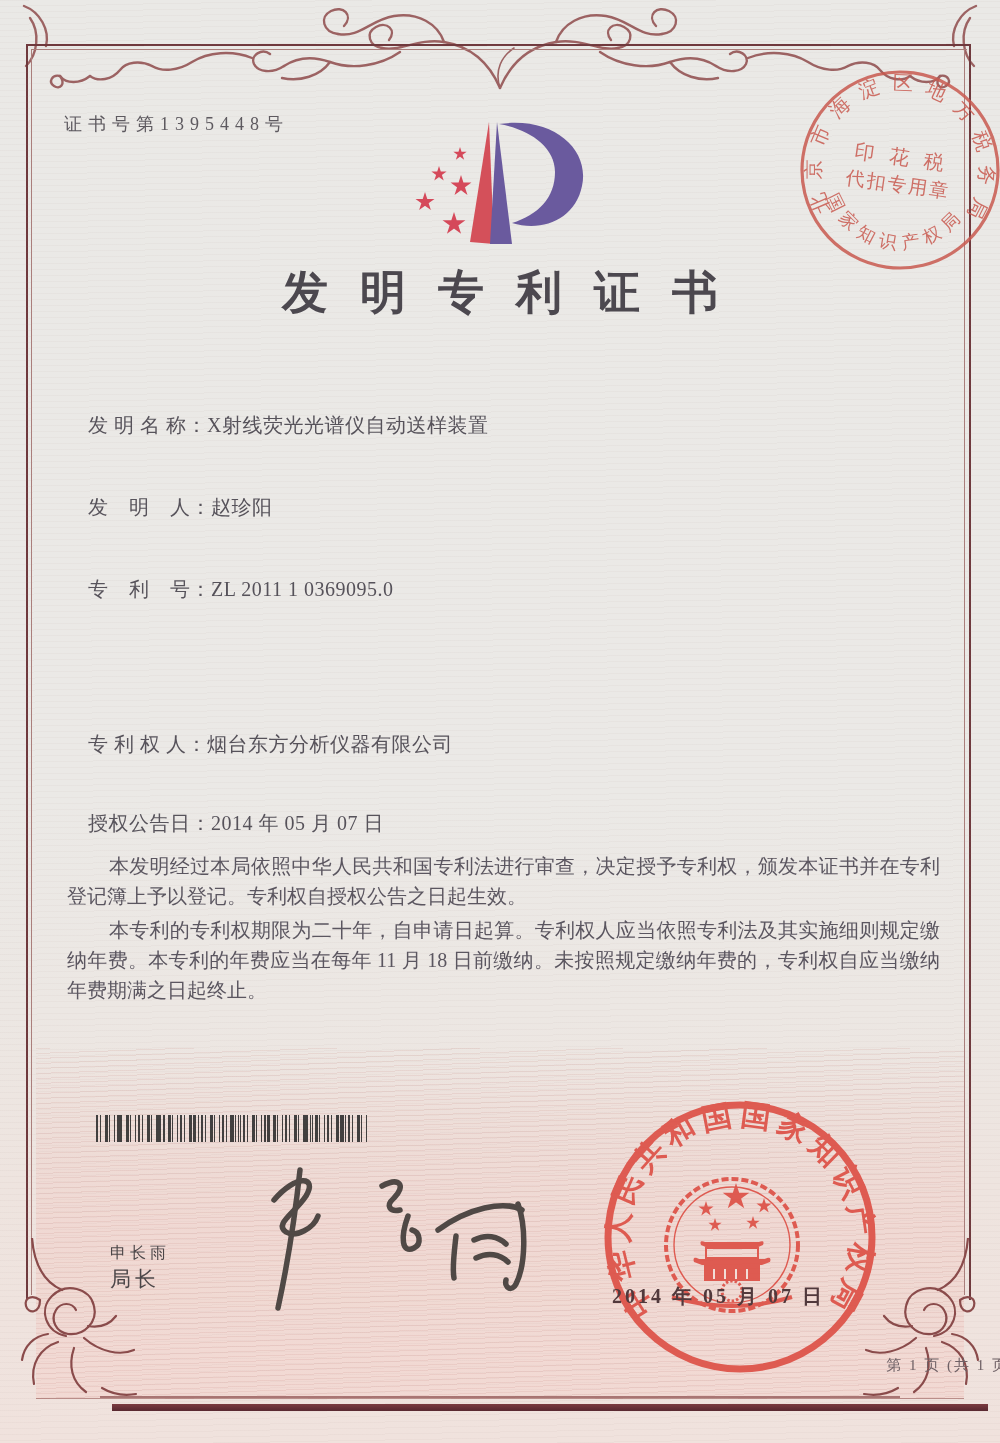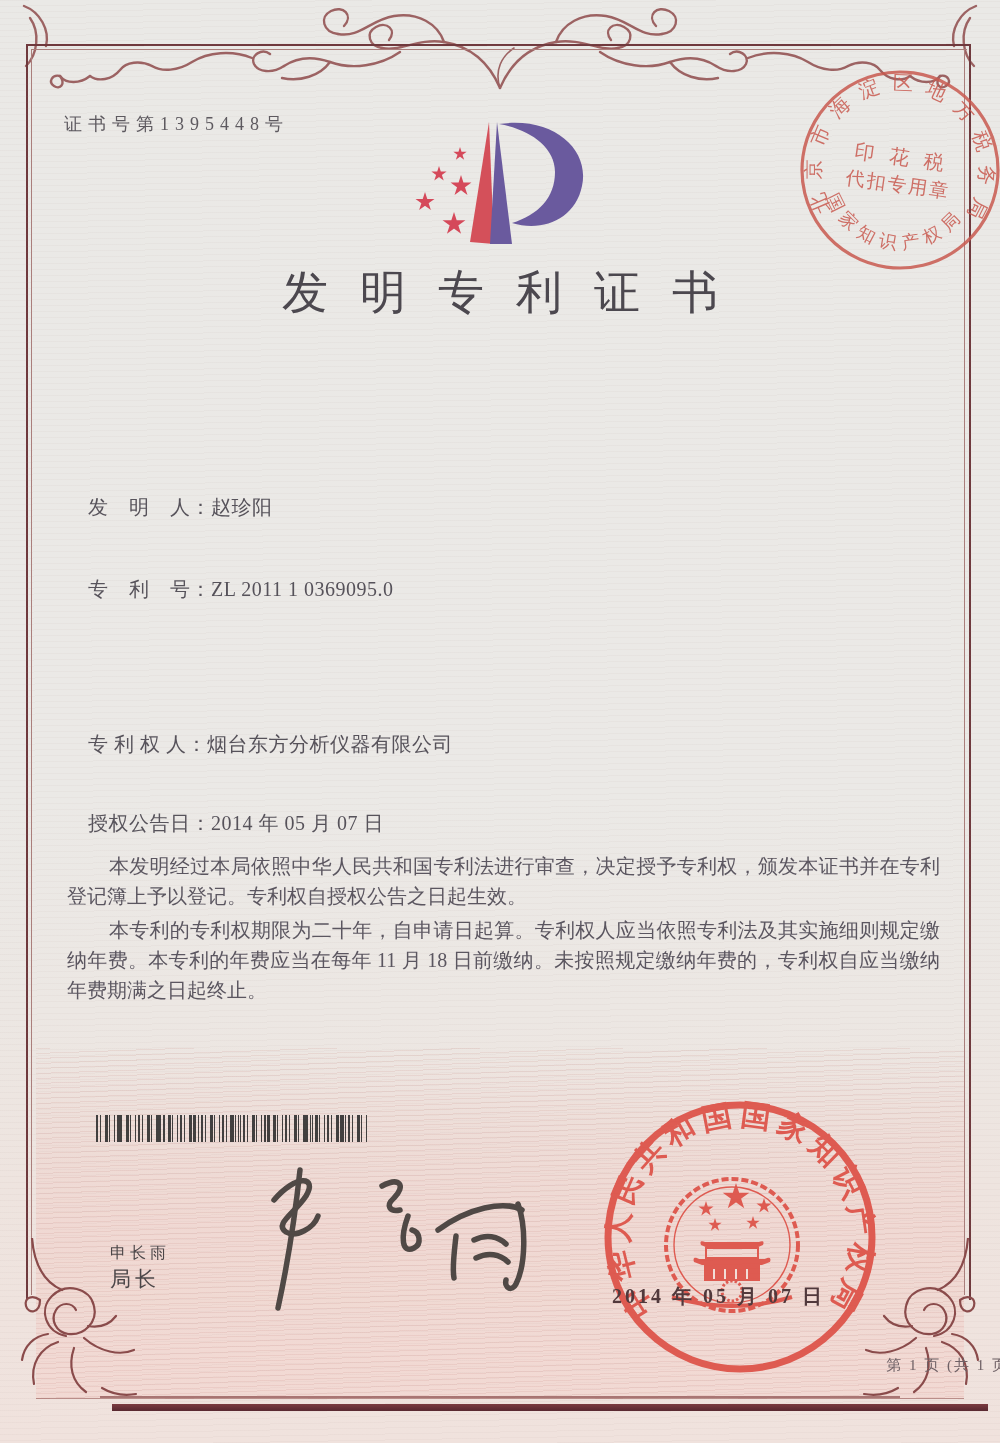--- a/index.html
+++ b/index.html
@@ -17,21 +17,21 @@
     background:
       repeating-linear-gradient(178deg,rgba(193,122,116,.14) 0 1px,transparent 1px 5px),
       linear-gradient(180deg,rgba(240,216,210,0) 0,rgba(238,212,206,.5) 90px,rgba(240,213,207,.75) 170px,rgba(242,215,209,.8) 100%);
     border-bottom:1.5px solid rgba(150,85,82,.6);}
   .bottom-heavy{position:absolute;left:112px;top:1404px;width:876px;height:7px;
     background:linear-gradient(180deg,#7c3b40,#582830);}
   .bottom-thin{position:absolute;left:100px;top:1396px;width:800px;height:1.5px;background:#8a4b4b;opacity:.7;}
   
   .cert-no{position:absolute;left:64px;top:112px;font-size:18px;letter-spacing:6px;color:#5d595f;}
   .title{position:absolute;left:0;top:262px;width:100%;text-align:center;font-size:46px;
-    letter-spacing:32px;padding-left:32px;box-sizing:border-box;color:#4c484f;font-weight:400;}
+    letter-spacing:32px;padding-left:32px;box-sizing:border-box;color:#4c484f;font-weight:700;}
   .field{position:absolute;left:88px;font-size:20px;color:#56525a;letter-spacing:.5px;white-space:nowrap;}
   .field .lab{color:#57535b;}
   .paras{position:absolute;left:63px;top:847px;width:881px;font-size:20px;line-height:30px;color:#5b5660;text-align:justify;}
   .paras p{margin:4px;text-indent:2.1em;}
   .barcode{position:absolute;left:96px;top:1115px;width:272px;height:27px;opacity:.88;
     background:
       repeating-linear-gradient(90deg,#2b2b2b 0 2px,transparent 2px 4px,#2b2b2b 4px 5px,transparent 5px 9px,#2b2b2b 9px 12px,transparent 12px 13px,#2b2b2b 13px 14px,transparent 14px 18px,#2b2b2b 18px 19px,transparent 19px 21px),
       repeating-linear-gradient(90deg,transparent 0 23px,#2b2b2b 23px 26px,transparent 26px 31px,#2b2b2b 31px 32px,transparent 32px 37px);}
   .sig-title{position:absolute;left:110px;top:1265px;font-size:21px;color:#4b4648;letter-spacing:4px;
     font-family:Liberation Serif, serif;}
@@ -153,20 +153,23 @@
     </defs>
     <circle cx="106" cy="106" r="98" fill="none" stroke="#c95a50" stroke-width="3.2"></circle>
     <text font-size="20"><textPath href="#taxTop" textLength="340" lengthAdjust="spacing">北京市海淀区地方税务局</textPath></text>
     <text font-size="18"><textPath href="#taxBot" textLength="165" lengthAdjust="spacing">国家知识产权局</textPath></text>
     <text x="106" y="100" text-anchor="middle" font-size="20" letter-spacing="5">印 花 税</text>
     <text x="106" y="127" text-anchor="middle" font-size="19" letter-spacing="2">代扣专用章</text>
   </svg>
 
   <div class="title">发明专利证书</div>
 
+  <div class="field" style="top:412px">
+    <span class="lab">发 明 名 称：</span><span>X射线荧光光谱仪自动送样装置</span>
+  </div>
   <div class="field" style="top:494px">
     <span class="lab">发　明　人：</span><span>赵珍阳</span>
   </div>
   <div class="field" style="top:576px">
     <span class="lab">专　利　号：</span><span>ZL 2011 1 0369095.0</span>
   </div>
   <div class="field" style="top:731px">
     <span class="lab">专 利 权 人：</span><span>烟台东方分析仪器有限公司</span>
   </div>
   <div class="field" style="top:810px">

